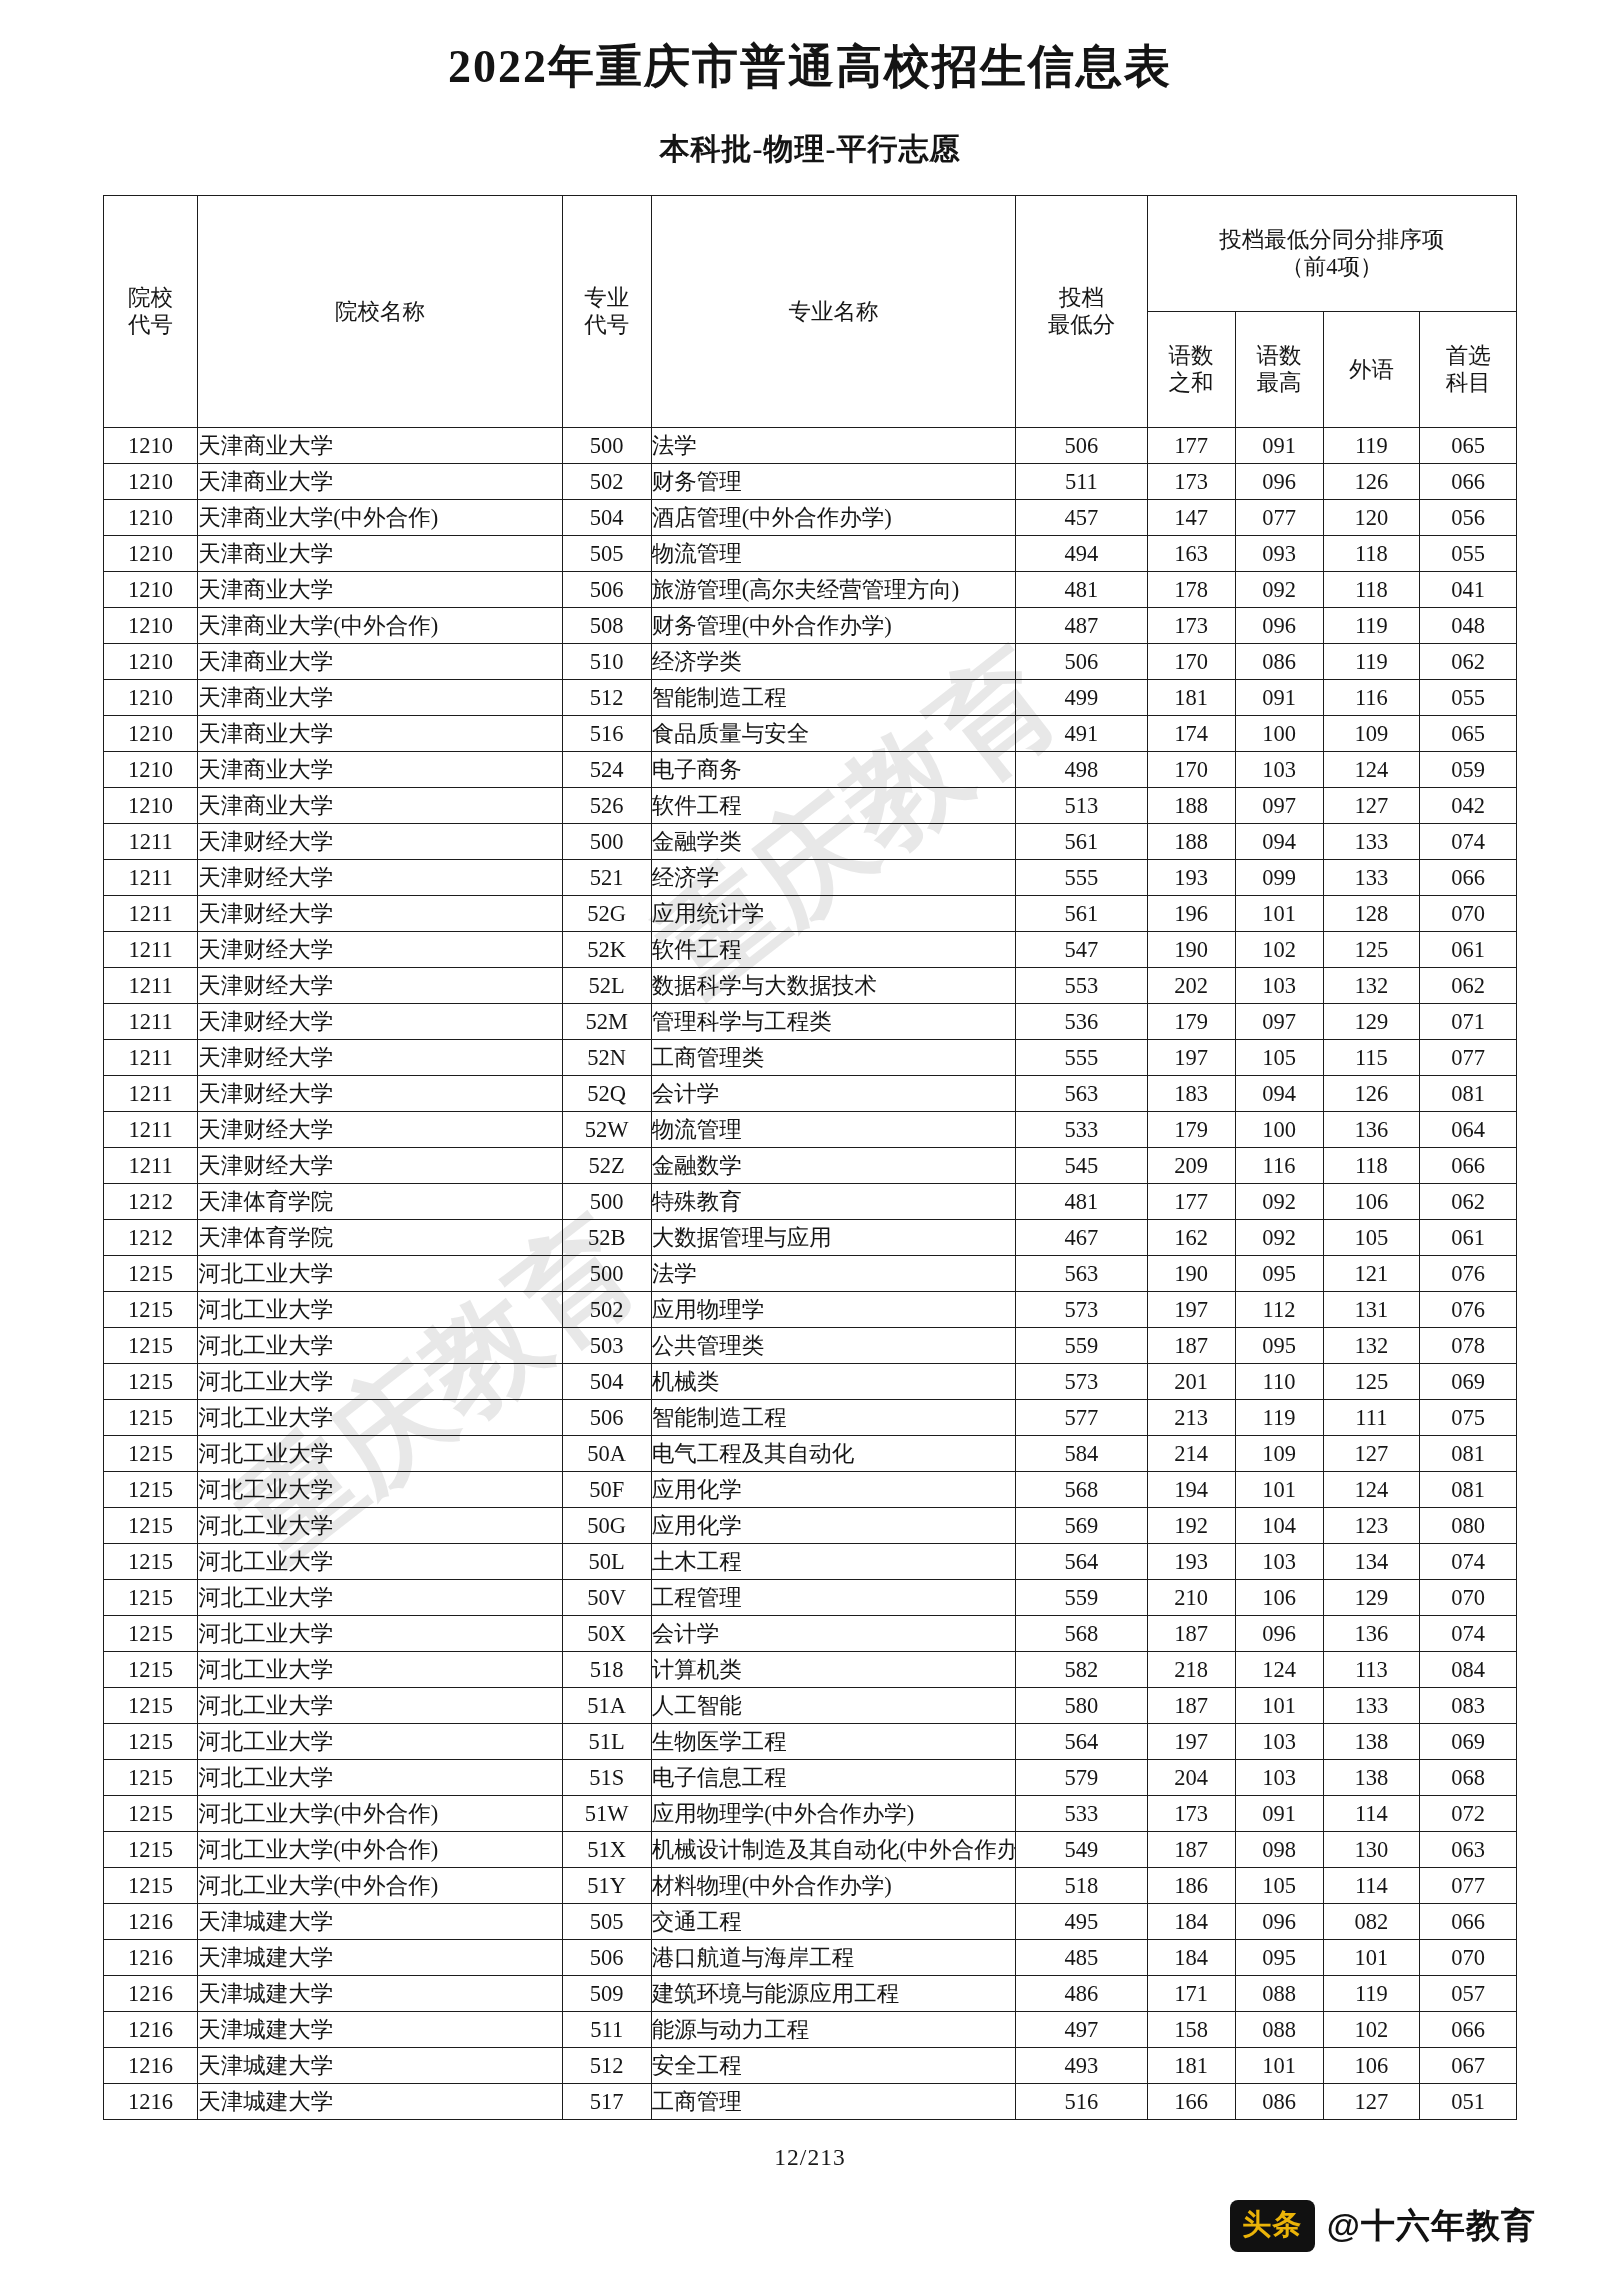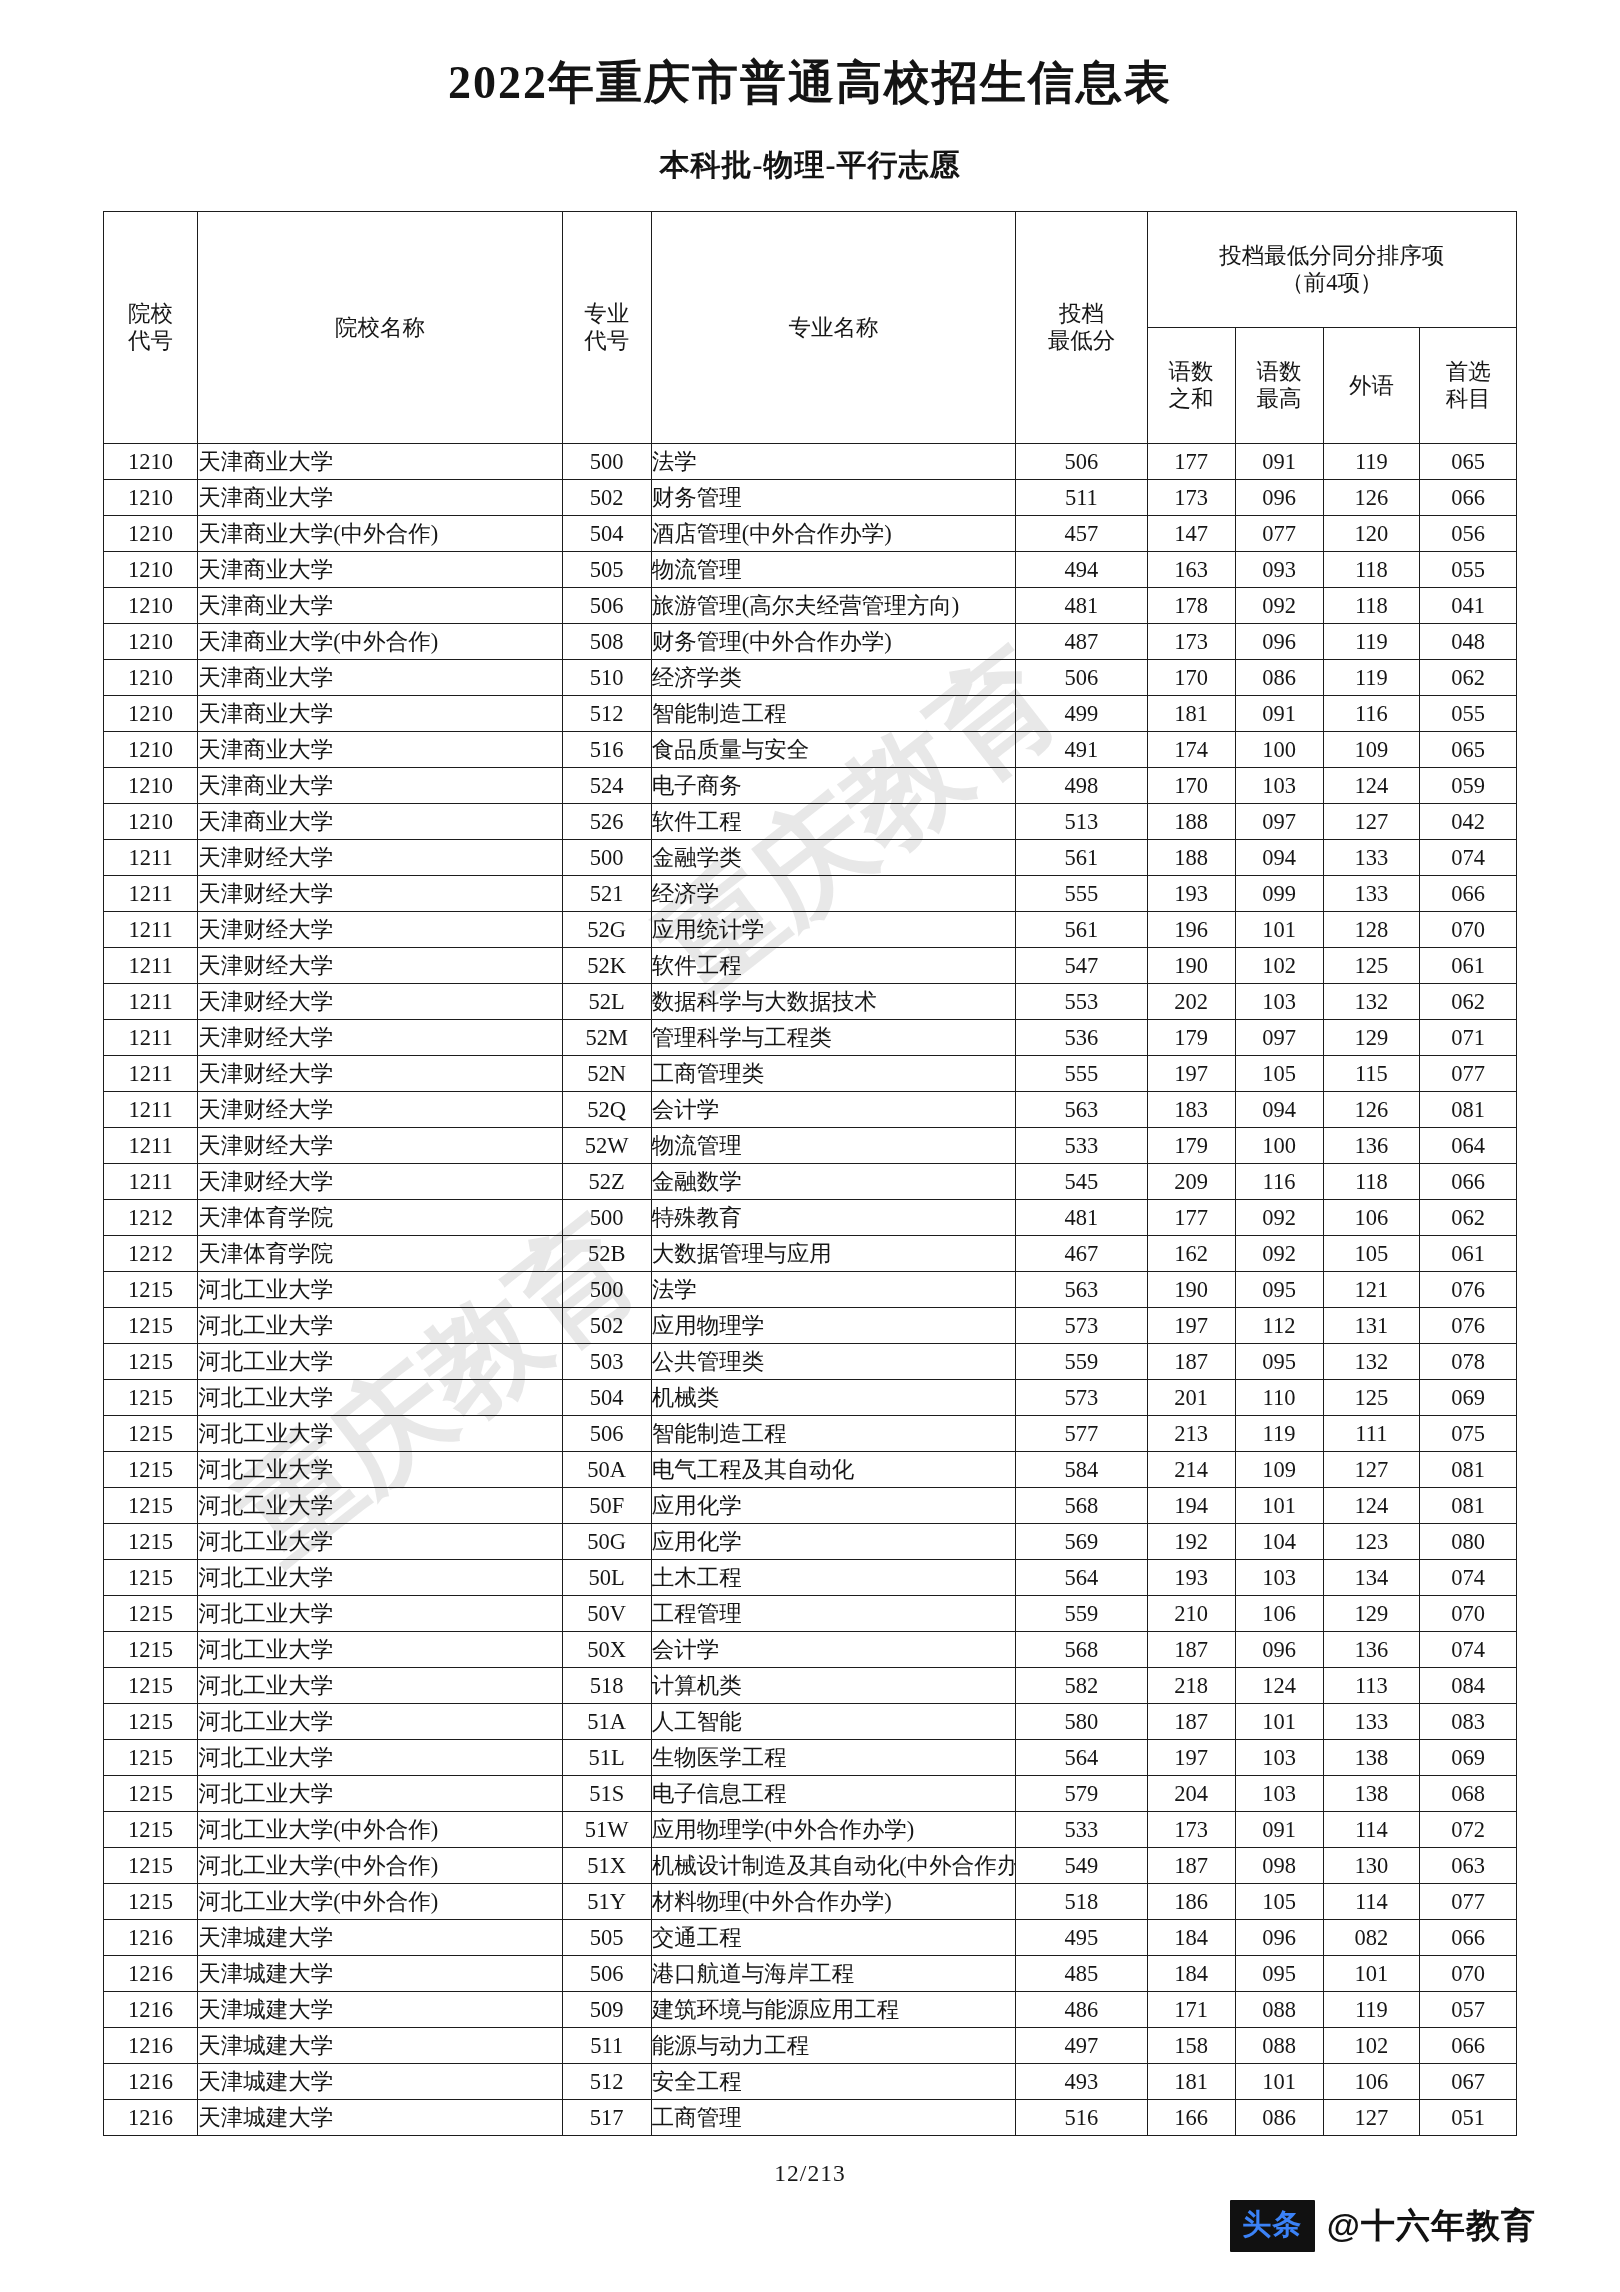--- a/index.html
+++ b/index.html
@@ -21,21 +21,21 @@
     height: 2293px;
     padding: 0;
   }
 
   
   .title {
     text-align: center;
     font-size: 46px;
     font-weight: 700;
     letter-spacing: 2px;
-    padding-top: 57px;
+    padding-top: 41px;
     line-height: 1.15;
     color: #141414;
   }
   .subtitle {
     text-align: center;
     font-size: 30px;
     font-weight: 700;
     letter-spacing: 1px;
     margin-top: 35px;
     color: #141414;
@@ -107,25 +107,25 @@
     position: absolute;
     right: 84px;
     bottom: 41px;
     display: flex;
     align-items: center;
     gap: 11.8px;
     z-index: 5;
   }
   .brand-badge {
     background: #111111;
-    color: #3b82f6;
+    color: #eab308;
     font-size: 29px;
     font-weight: 700;
     padding: 4.9px 12.7px 6.9px 12.7px;
-    border-radius: 1px;
+    border-radius: 8px;
     letter-spacing: 1px;
     font-family: "Liberation Sans", sans-serif;
   }
   .brand-text {
     font-size: 34px;
     font-weight: 700;
     color: #111111;
     letter-spacing: 1px;
     font-family: "Liberation Sans", sans-serif;
   }

